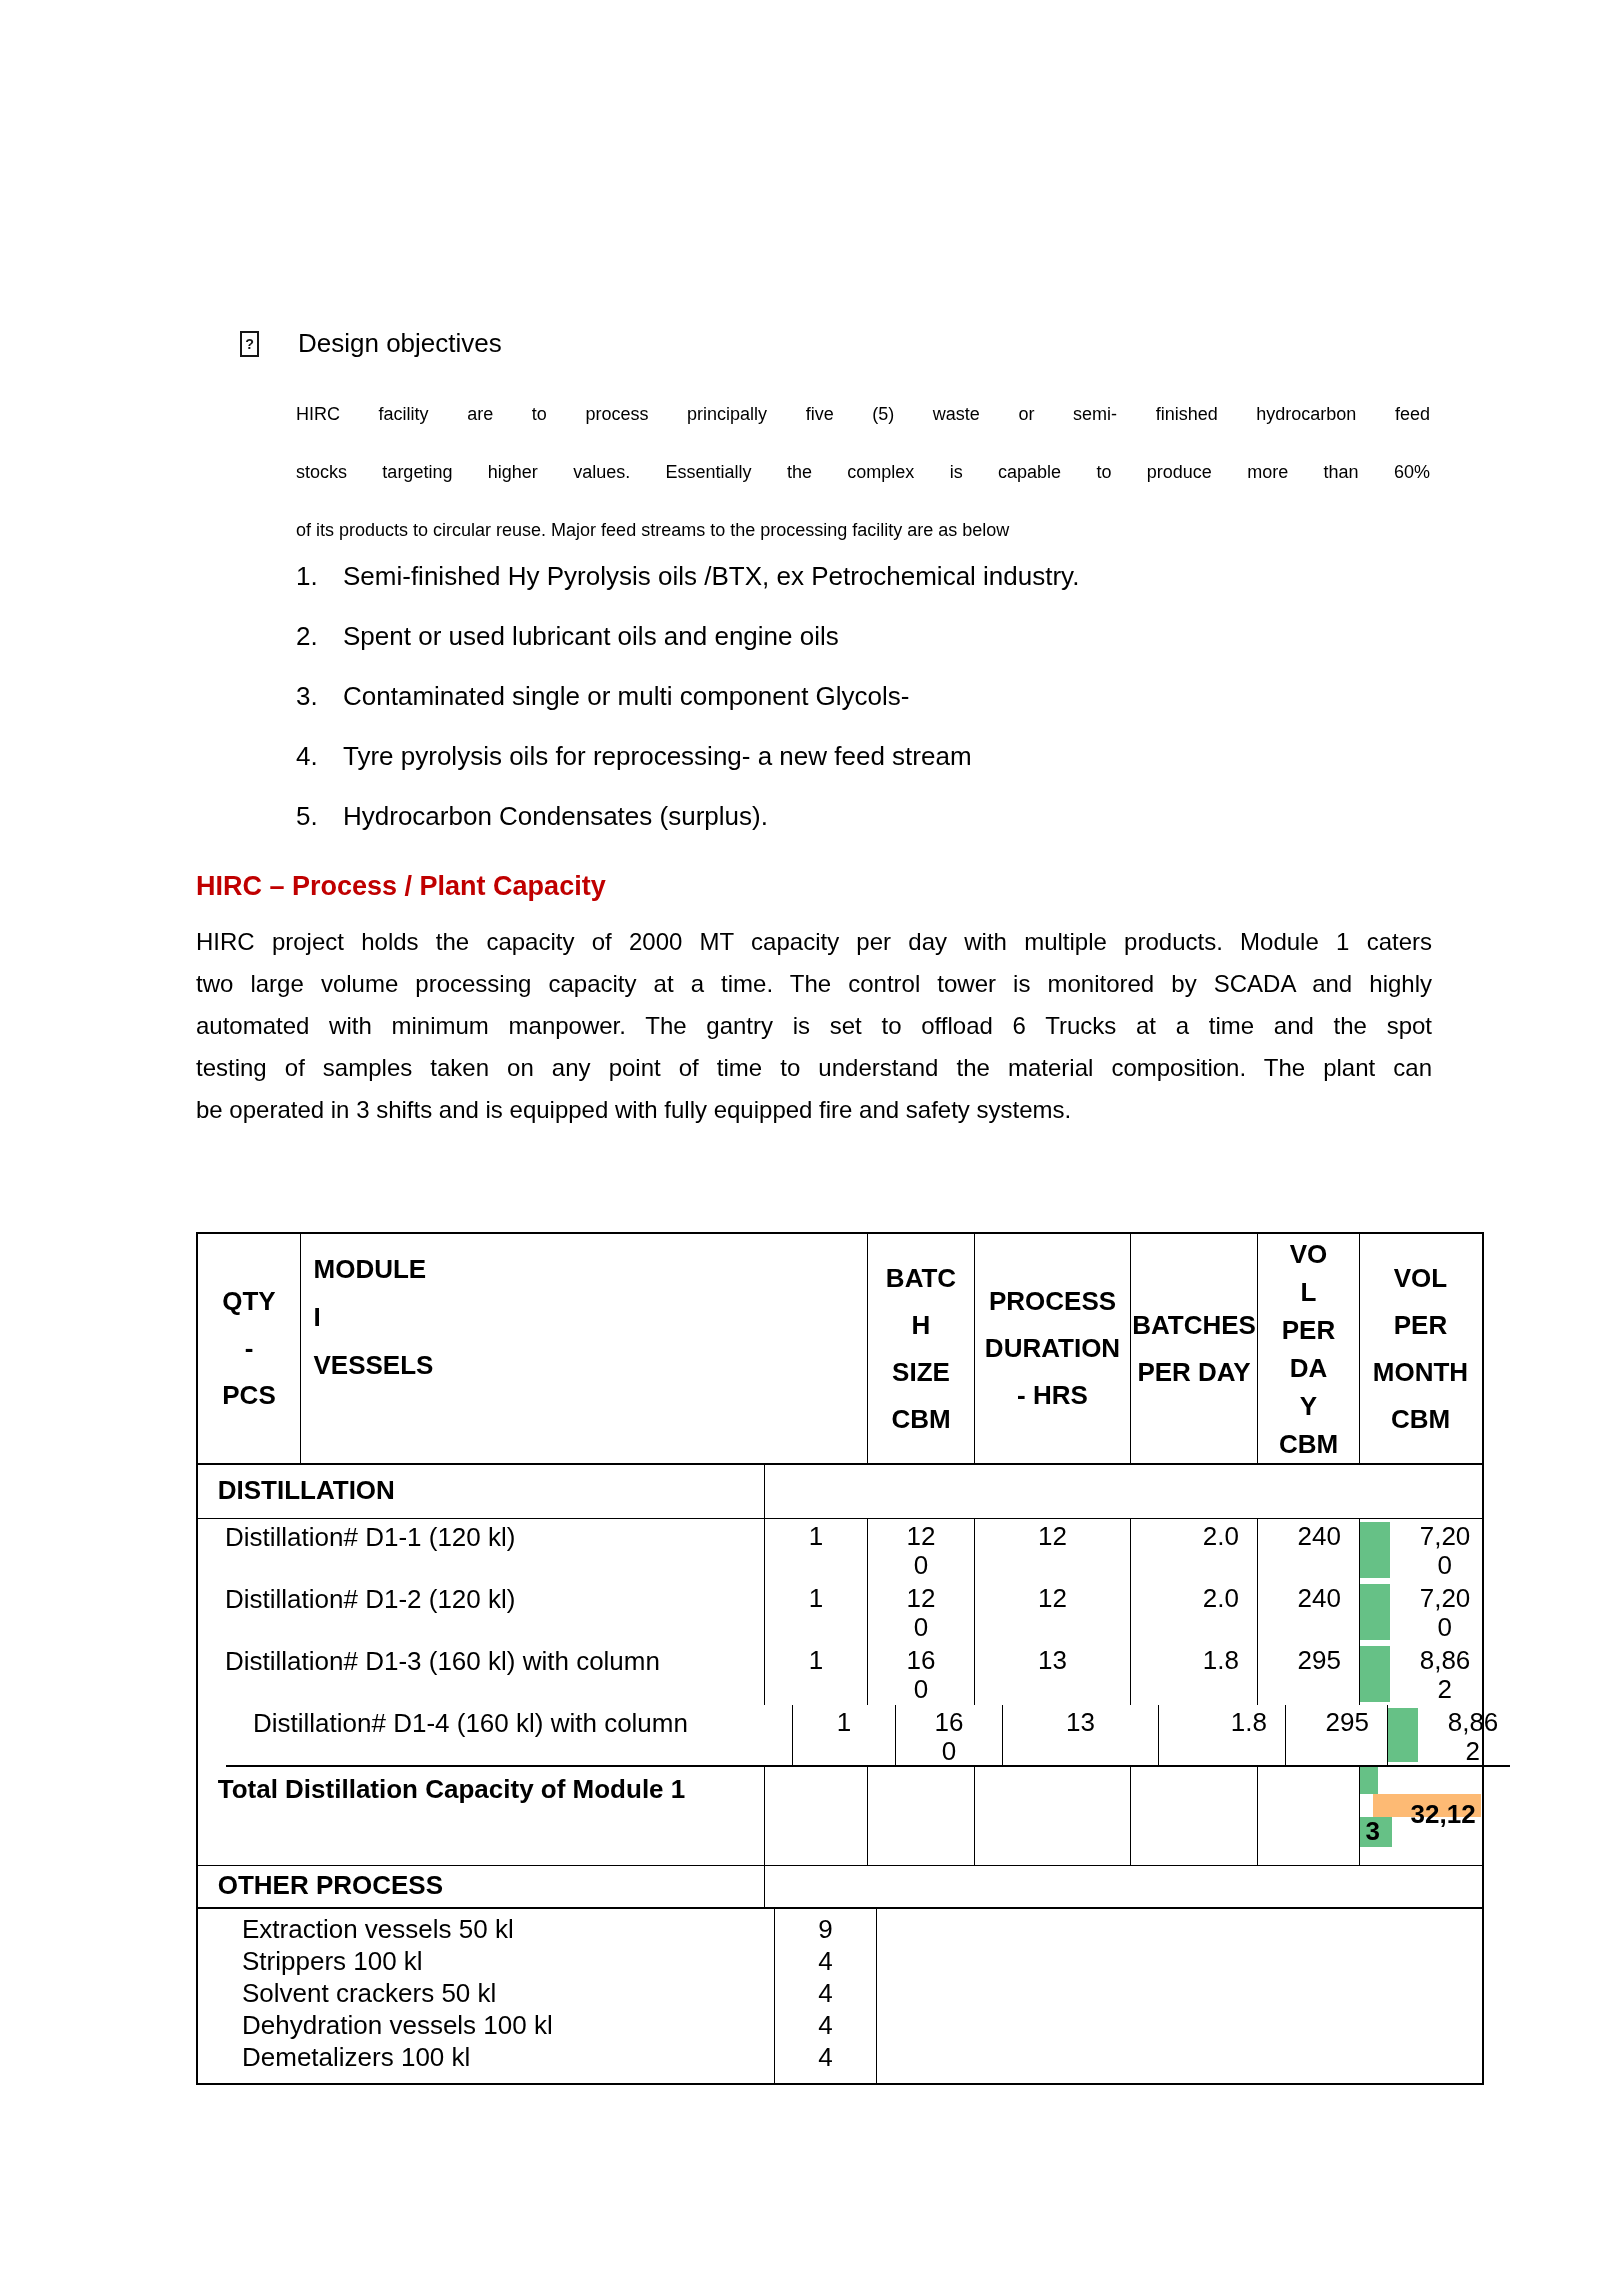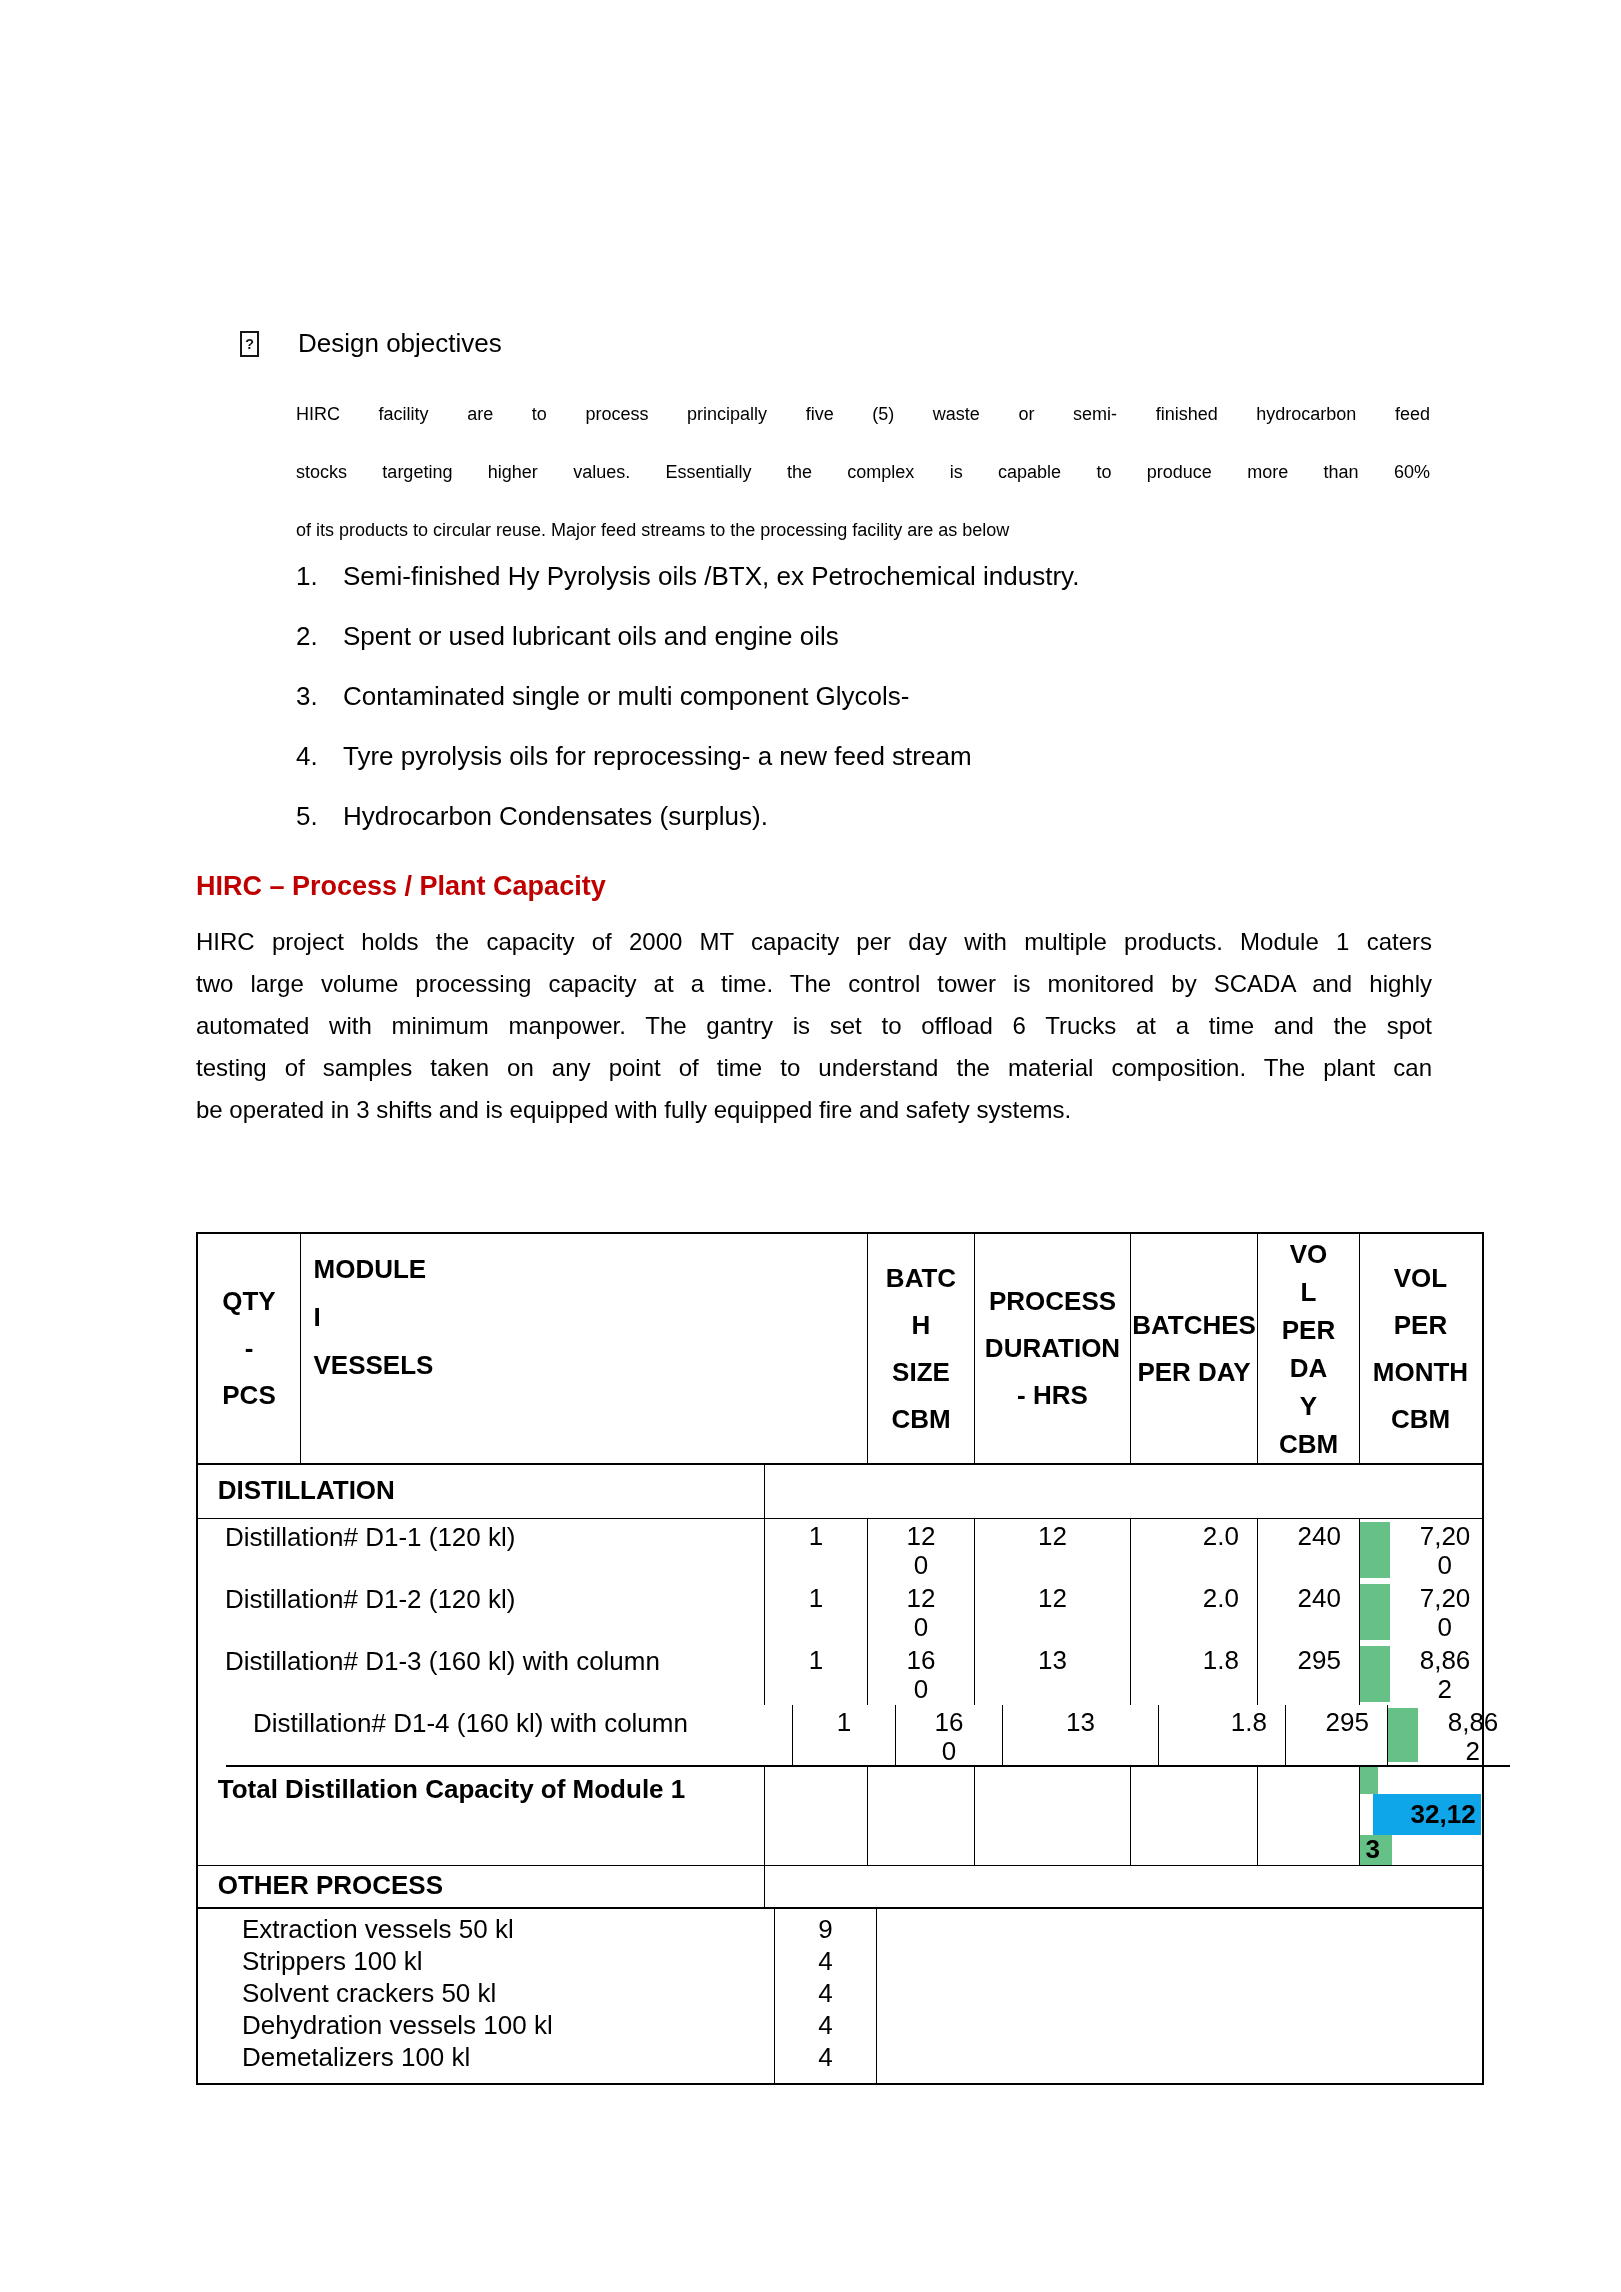--- a/index.html
+++ b/index.html
@@ -62,21 +62,21 @@
   .cname { padding:2.7px 0 0 27px; line-height:30px; }
   .ccent { text-align:center; padding-top:2.7px; line-height:29.6px; }
   .cright { text-align:right; padding:2.7px 18px 0 0; line-height:29.6px; }
   .cvpm .bar { position:absolute; left:0; top:2.7px; bottom:2.7px; width:30px; background:#66c186; }
   .cvpm .n1 { margin-left:30px; text-align:right; padding:2.7px 10.7px 0 0; line-height:29.6px; }
   .cvpm .n2 { margin-left:30px; text-align:right; padding:0 29px 0 0; line-height:29.6px; }
 
   .row-total { height:99px; border-bottom:1.8px solid #000; }
   .totlabel { font-weight:bold; padding:7.2px 0 0 19.7px; line-height:30px; }
   .t-strip { width:18px; height:27px; background:#66c186; }
-  .t-line1 { margin-left:12.5px; height:41px; line-height:41px; background:#0ea5e9;
+  .t-line1 { margin-left:12.5px; height:23px; line-height:41px; background:#fdba74;
              font-weight:bold; text-align:right; padding-right:5.4px; }
   .t-line2 { width:32px; height:30px; line-height:29px; background:#66c186;
              font-weight:bold; padding-left:5.4px; box-sizing:border-box; }
 
   .row-ohdr { height:43px; border-bottom:2.7px solid #000; }
   .ohdrlabel { font-weight:bold; padding-left:19.7px; line-height:39px; }
 
   .row-obody { flex:1 1 auto; }
   .olist { padding:3.6px 0 0 27px; line-height:32px;margin-left:17px; }
   .oqty { text-align:center; padding-top:3.6px; line-height:32px; }

